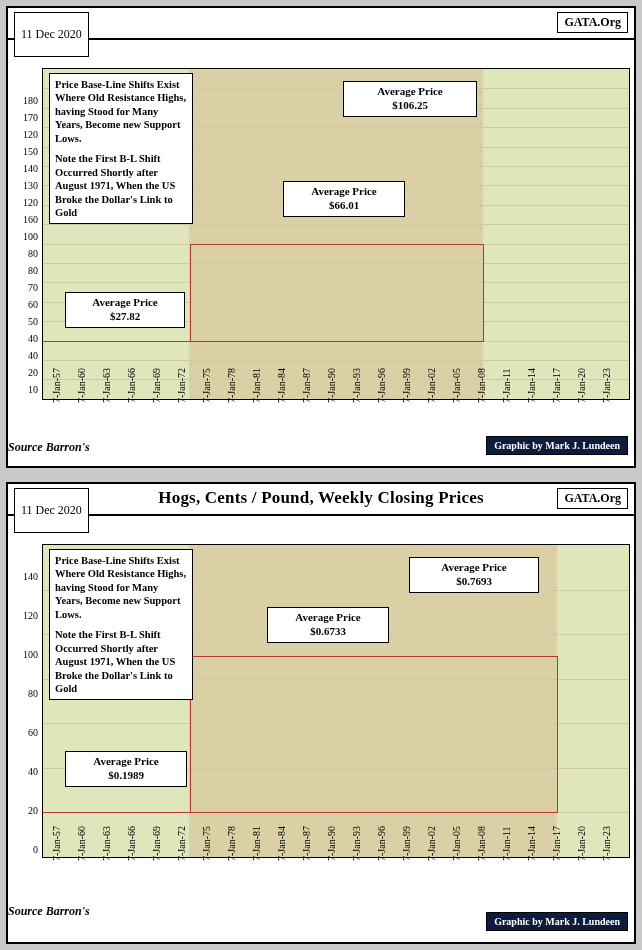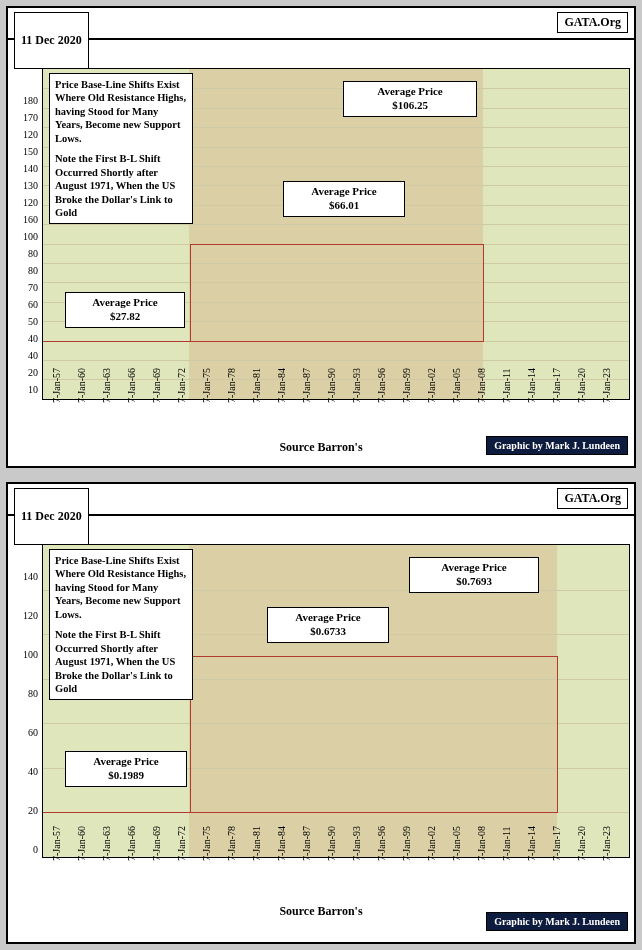--- a/index.html
+++ b/index.html
@@ -3,35 +3,35 @@
 <meta charset="utf-8">
 <style>
   html,body{margin:0;padding:0;background:#c9c9c9;}
   body{width:642px;height:950px;font-family:"Liberation Serif",serif;}
   .page{width:642px;height:950px;position:relative;}
   .panel{position:absolute;left:6px;width:630px;background:#ffffff;border:2px solid #000;box-sizing:border-box;}
   #panel-cattle{top:6px;height:462px;}
   #panel-hogs{top:482px;height:462px;}
 
   .hdr{position:relative;height:30px;border-bottom:2px solid #000;}
-  .hdr .datebox{position:absolute;left:6px;top:4px;border:1px solid #000;padding:20px 6px;font-size:12px;font-weight:bold;background:#fff;}
+  .hdr .datebox{position:absolute;left:6px;top:4px;border:1px solid #000;padding:14px 6px;font-size:12px;font-weight:normal;background:#fff;}
   .hdr .title{position:absolute;left:0;right:0;top:4px;text-align:center;font-size:17px;font-weight:bold;letter-spacing:.2px;}
   .hdr .gata{position:absolute;right:6px;top:4px;border:1px solid #000;padding:2px 6px;font-size:12px;font-weight:bold;background:#fff;}
 
   .plotwrap{position:relative;}
   .plot{position:absolute;border:1px solid #000;background:#f7f3d0;overflow:hidden;}
   .band{position:absolute;top:0;bottom:0;}
   .grid-h{position:absolute;left:0;right:0;height:1px;background:#cfcaa6;}
   .ylab{position:absolute;font-size:10px;text-align:right;color:#000;}
   .xlab{position:absolute;font-size:10px;color:#000;transform:rotate(-90deg);transform-origin:left top;white-space:nowrap;}
   .annot{position:absolute;border:1px solid #000;background:#ffffff;font-size:11px;font-weight:bold;text-align:center;padding:3px 5px;line-height:1.25;}
   .noteblock{position:absolute;border:1px solid #000;background:#ffffff;font-size:10.5px;font-weight:bold;text-align:left;padding:4px 5px;line-height:1.28;}
   .avgline{position:absolute;height:1px;background:#b03a2e;}
   .vline{position:absolute;width:1px;background:#b03a2e;}
-  .src{position:absolute;left:0;right:0;text-align:center;font-size:12px;font-weight:bold;}
+  .src{position:absolute;left:0;right:0;text-align:left;font-size:12px;font-weight:bold;font-style:italic;}
   .credit{position:absolute;right:6px;background:#0d1b3e;color:#fff;font-size:10px;font-weight:bold;padding:3px 7px;border:1px solid #000;}
   svg{display:block;}
 </style>
 </head>
 <body>
 
 <div class="page">
 
   <div class="panel" id="panel-cattle">
     <div class="hdr">
@@ -145,20 +145,21 @@
       </div>
 
       <div class="src" style="top:400px;">Source Barron's</div>
       <div class="credit" style="top:396px;">Graphic by Mark J. Lundeen</div>
     </div>
   </div>
 
   <div class="panel" id="panel-hogs">
     <div class="hdr">
       <div class="datebox">11 Dec 2020</div>
+      <div class="title">Hogs, Cents / Pound, Weekly Closing Prices</div>
       <div class="gata">GATA.Org</div>
     </div>
 
     <div class="plotwrap" style="position:relative;height:428px;">
       <div>
         <div class="ylab" style="left:2px;top:55px;width:28px;">140</div>
         <div class="ylab" style="left:2px;top:94px;width:28px;">120</div>
         <div class="ylab" style="left:2px;top:133px;width:28px;">100</div>
         <div class="ylab" style="left:2px;top:172px;width:28px;">80</div>
         <div class="ylab" style="left:2px;top:211px;width:28px;">60</div>

